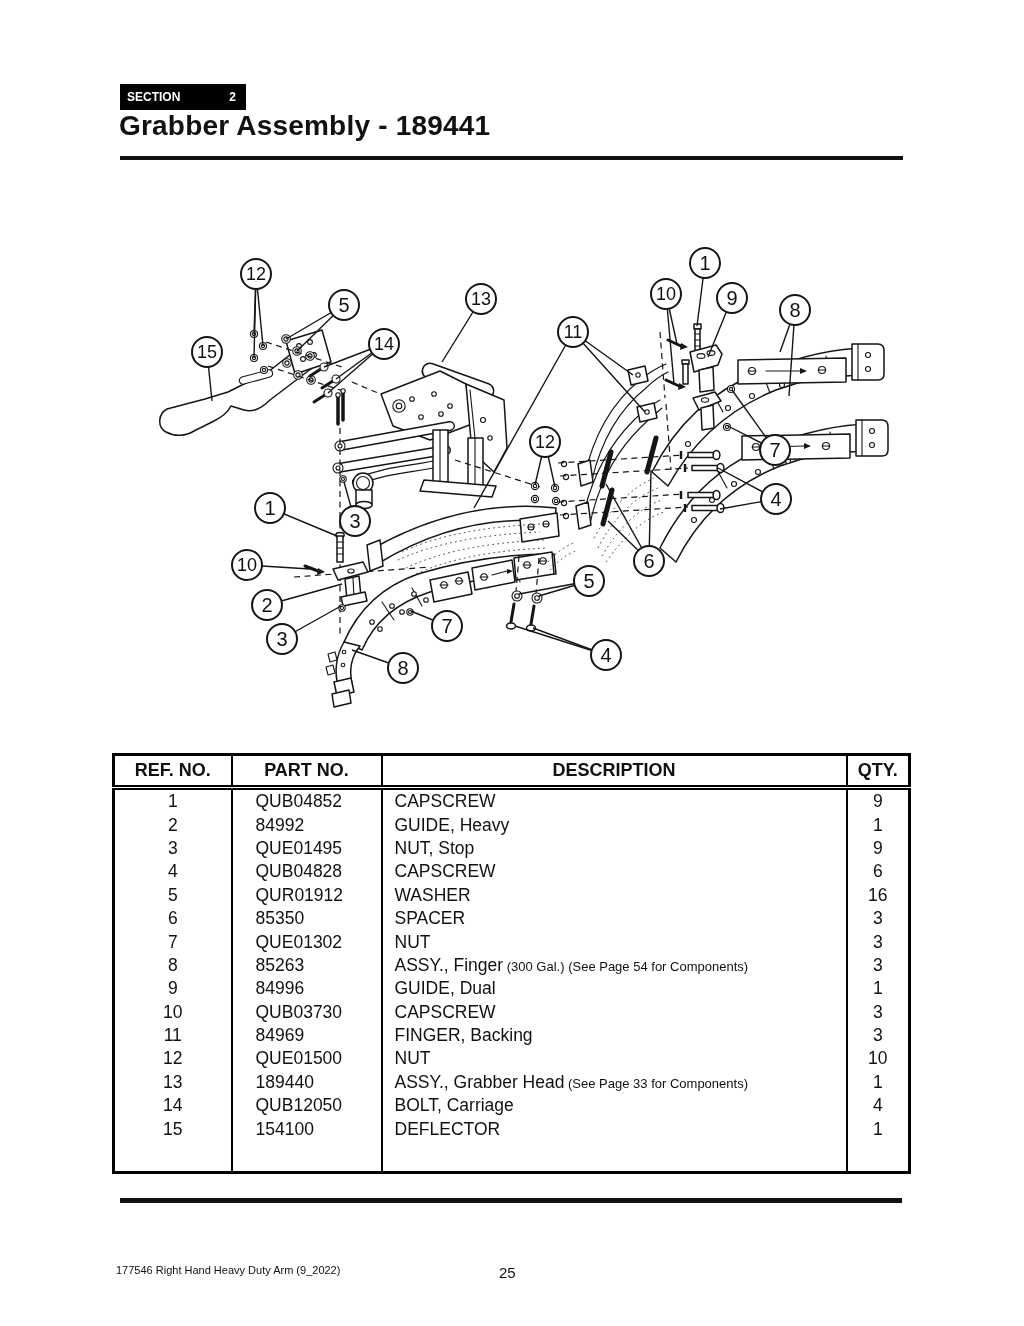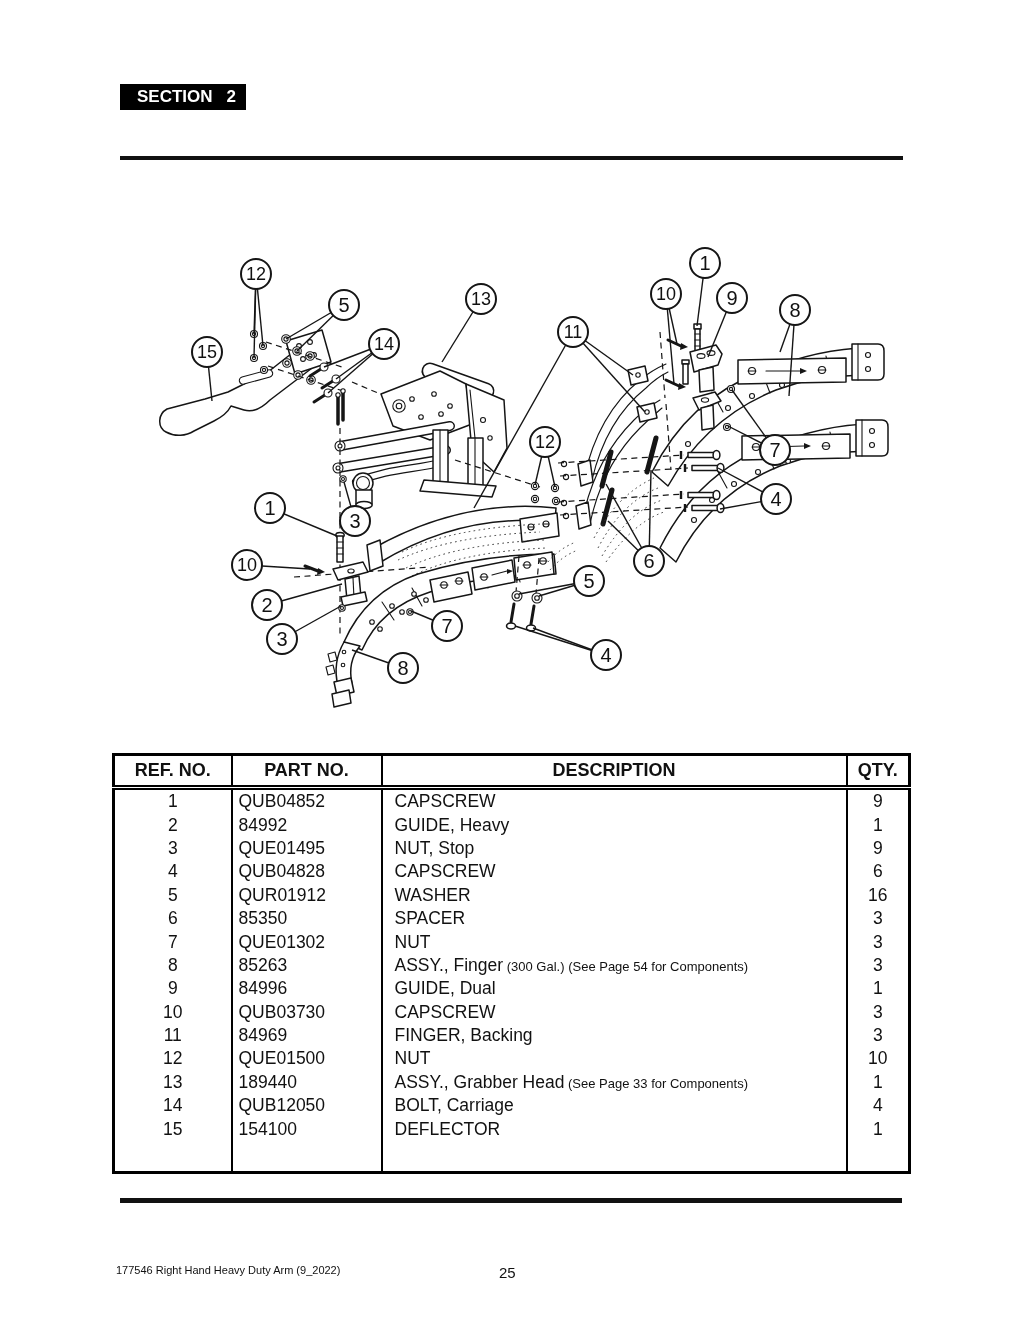--- a/index.html
+++ b/index.html
@@ -1,36 +1,36 @@
 <!DOCTYPE html>
 <html><head>
 <meta charset="utf-8">
 <style>
   html,body{margin:0;padding:0;background:#fff;}
   #page{position:relative;width:1024px;height:1326px;background:#fff;color:#111;
         font-family:"Liberation Sans",sans-serif;overflow:hidden;}
   #section-box{position:absolute;left:120px;top:84px;width:126px;height:26px;background:#000;
         color:#fff;display:flex;align-items:center;justify-content:space-between;
-        padding:0 10px 0 17px;box-sizing:border-box;font-size:17px;font-weight:bold;}
+        padding:0 10px 0 7px;box-sizing:border-box;font-size:12px;font-weight:bold;}
   #page-title{position:absolute;left:119px;top:110px;font-size:28px;font-weight:bold;letter-spacing:.2px;}
   #top-rule{position:absolute;left:120px;top:156px;width:783px;height:4px;background:#111;}
   #bottom-rule{position:absolute;left:120px;top:1198px;width:782px;height:5px;background:#111;}
   #diagram-svg{position:absolute;left:0;top:0;}
 
   
   #parts-table{position:absolute;left:112px;top:753px;width:796px;border:3px solid #000;
         border-collapse:collapse;table-layout:fixed;}
   #parts-table th,#parts-table td{padding:0;overflow:hidden;white-space:nowrap;vertical-align:middle;}
   #parts-table thead tr{border-bottom:5px double #000;}
   #parts-table th{font-size:18px;font-weight:bold;height:29px;text-align:center;}
   #parts-table th.col-ref,#parts-table th.col-part,#parts-table th.col-desc,
   #parts-table td.col-ref,#parts-table td.col-part,#parts-table td.col-desc{border-right:2px solid #000;}
   #parts-table td{font-size:17.5px;height:23.4px;}
   #parts-table td.col-ref{text-align:center;}
-  #parts-table td.col-part{padding-left:6px;}
+  #parts-table td.col-part{padding-left:23px;}
   #parts-table td.col-desc{padding-left:12px;}
   #parts-table td.col-qty{text-align:center;}
   #parts-table tr.spacer-row td{height:11px;}
   #parts-table tbody tr:last-child td{height:30px;}
   .desc-note{font-size:13px;}
 
   #footer-left{position:absolute;left:116px;top:1264px;font-size:11px;}
   #footer-page{position:absolute;left:499px;top:1264px;font-size:15px;text-align:right;}
 
   
@@ -58,20 +58,21 @@
 </style>
 </head>
 <body>
 
 <div id="page">
 
   <div id="section-box">
     <span>SECTION</span>
     <span>2</span>
   </div>
+  <div id="page-title">Grabber Assembly - 189441</div>
   <div id="top-rule"></div>
 
   <svg id="diagram-svg" viewBox="0 0 1024 1326" width="1024" height="1326">
 
     <g>
       <path class="p" d="M167,409 C158,414 157,427 166,432 C175,437 186,436 194,431 L214,421 C224,416 228,412 231,406 L244,410 C254,413 262,408 270,400 L316,365 L323,337 L296,350 L268,372 L244,384 L228,392 L205,399 Z"></path>
       <path class="p" d="M286,341 L322,330 L331,362 L295,374 Z"></path>
       <circle class="pt" cx="299" cy="346" r="2.4"></circle>
         <circle class="pt" cx="310" cy="342" r="2.4"></circle>
       <circle class="pt" cx="303" cy="359" r="2.4"></circle>

